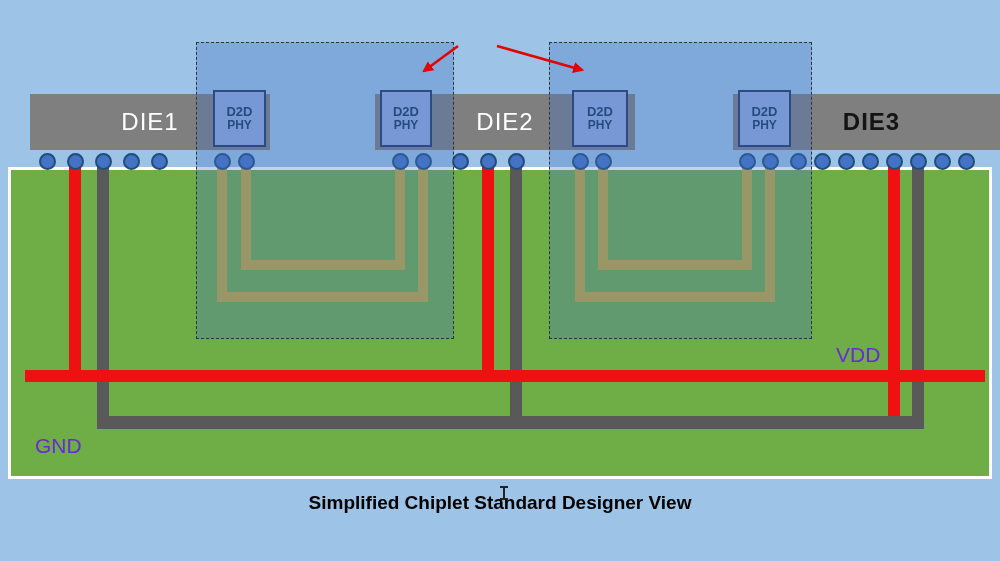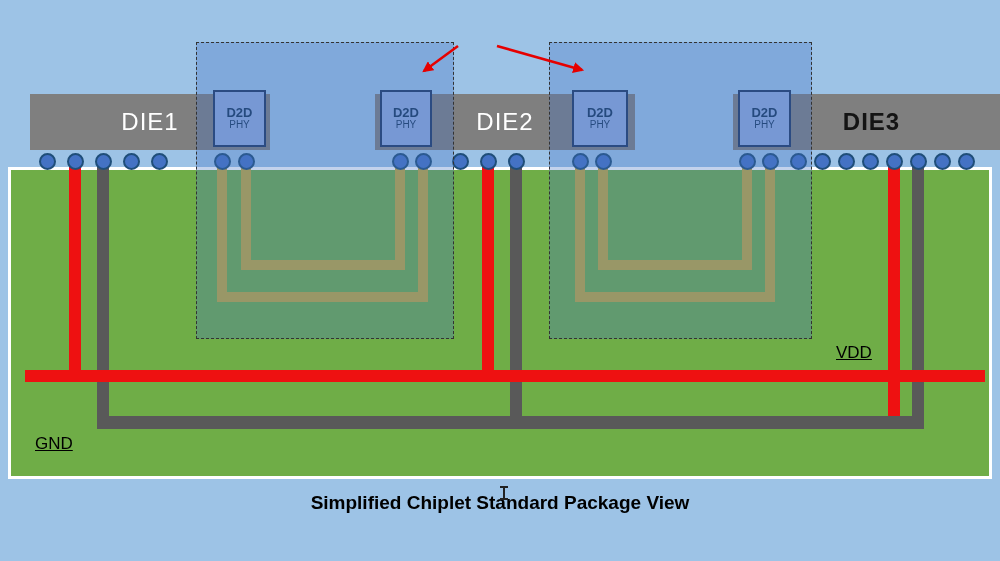--- a/index.html
+++ b/index.html
@@ -39,35 +39,35 @@
   .die3 .die-label { color:var(--die3_text,#141414); font-weight:700; }
 
   .phy {
     position:absolute; top:90px; height:57px; box-sizing:border-box;
     background:var(--phy_fill,#8faadc);
     border:2px solid var(--phy_border,#1f3864);
     display:flex; flex-direction:column; align-items:center; justify-content:center;
     line-height:1.05;
   }
   .phy-l1 { font-size:13px; font-weight:700; color:var(--phy_text,#17375e); }
-  .phy-l2 { font-size:10px; font-weight:400; color:var(--phy_text,#17375e); }
+  .phy-l2 { font-size:12px; font-weight:700; color:var(--phy_text,#17375e); }
 
   .bump {
     position:absolute; top:153px; width:13px; height:13px; border-radius:50%;
     background:var(--bump_fill,#4472c4);
     border:2px solid var(--bump_border,#1f4e79);
   }
 
   .overlay {
     position:absolute; top:42px; height:297px; box-sizing:border-box;
     background:var(--overlay_fill,rgba(68,114,196,0.32));
     border:1px dashed var(--overlay_border,#333333);
   }
 
-  .power-label { position:absolute; font-size:17px; color:#000000;text-decoration:underline; }
+  .power-label { position:absolute; font-size:21px; color:#6d28d9; }
 
   .caption {
     position:absolute; top:492px; left:0; width:100%; text-align:center;
     font-size:19px; font-weight:700; color:#000;
   }
 
   .arrows { position:absolute; left:0; top:0; pointer-events:none; color:var(--title_red,#e60000); }
 
   .ibeam { position:absolute; left:503px; top:487px; width:2px; height:12px; background:#222; }
   .ibeam::before, .ibeam::after {
@@ -158,16 +158,16 @@
   <svg class="arrows" width="1000" height="561" viewBox="0 0 1000 561">
     <defs>
       <marker id="ah" viewBox="0 0 10 10" refX="8" refY="5" markerWidth="11" markerHeight="11" markerUnits="userSpaceOnUse" orient="auto">
         <path d="M0,0 L10,5 L0,10 z" fill="currentColor"></path>
       </marker>
     </defs>
     <line x1="458" y1="46" x2="424" y2="71" stroke="currentColor" stroke-width="2.5" marker-end="url(#ah)"></line>
     <line x1="497" y1="46" x2="582" y2="70" stroke="currentColor" stroke-width="2.5" marker-end="url(#ah)"></line>
   </svg>
 
-  <div class="caption">Simplified Chiplet Standard Package View</div>
+  <div class="caption">Simplified Chiplet Standard Designer View</div>
   <span class="ibeam"></span>
 
 </div>
 
 </body></html>

